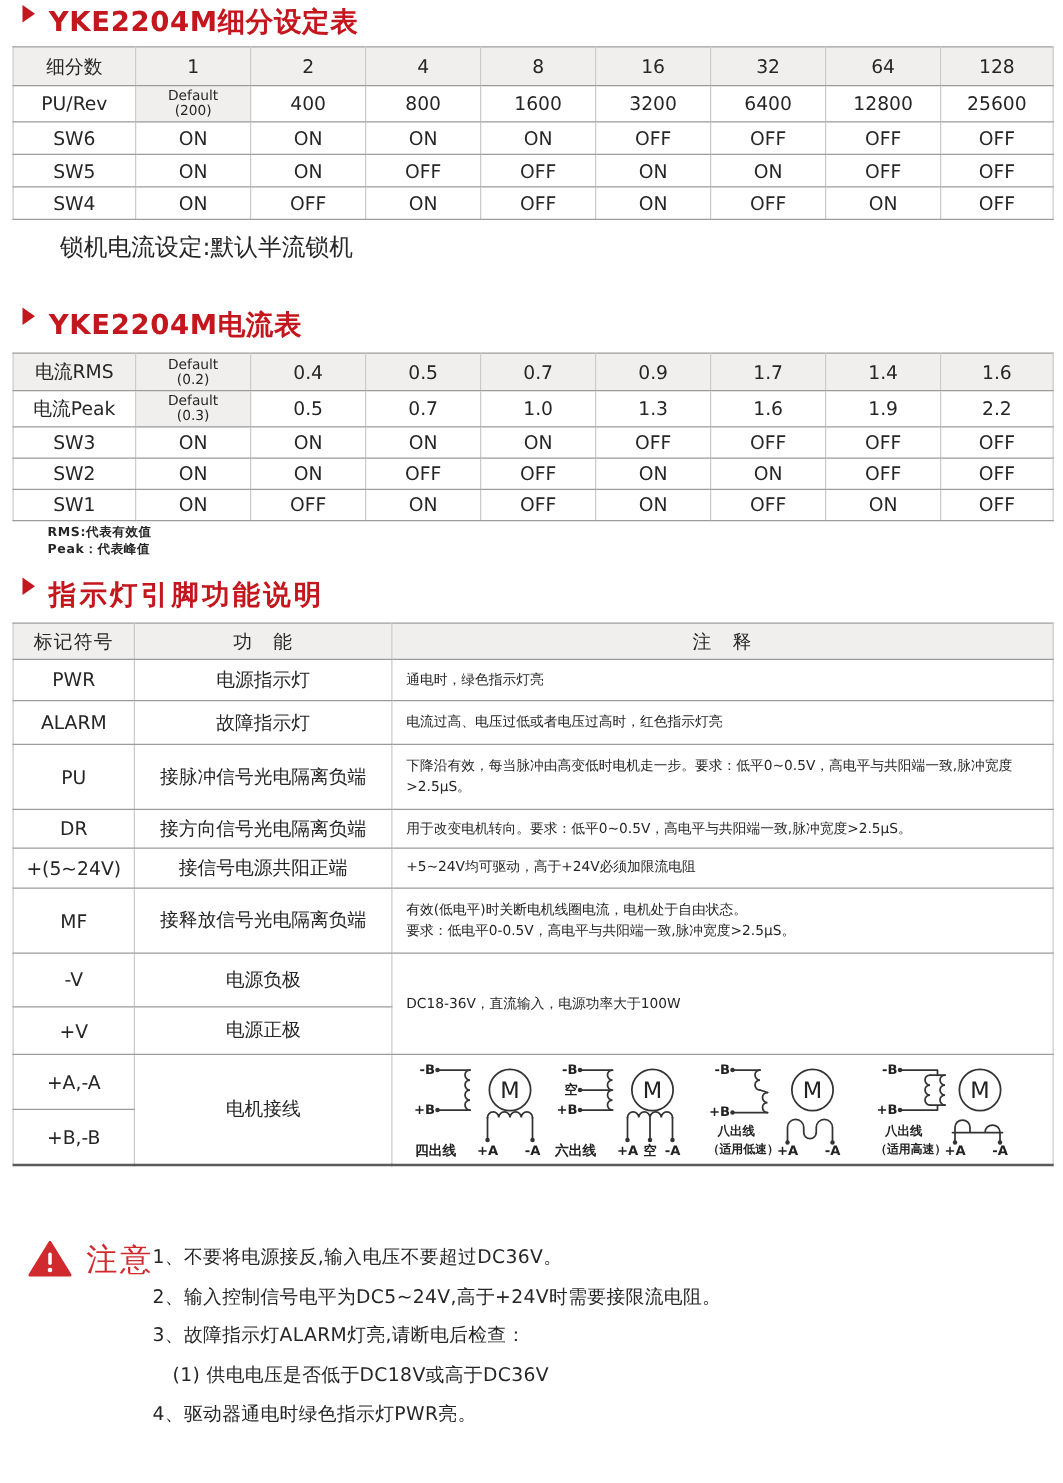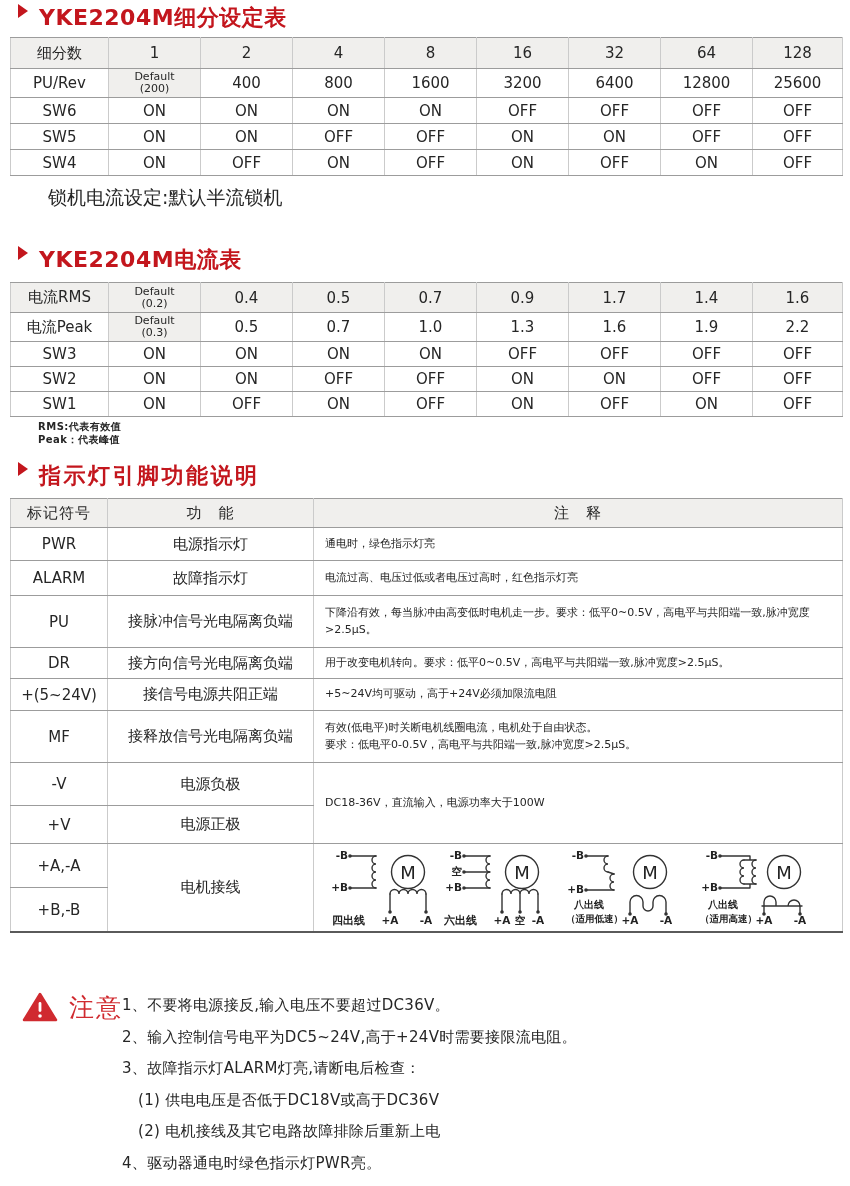--- a/index.html
+++ b/index.html
@@ -381,15 +381,14 @@
     <rect x="16.6" y="10" width="2.8" height="10" rx="1.4" fill="#ffffff"></rect>
     <circle cx="18" cy="24" r="1.8" fill="#ffffff"></circle>
   </svg>
   <span class="notice-label">注意</span>
 </div>
 <div class="notice-items">
     <div class="notice-item">1、不要将电源接反,输入电压不要超过DC36V。</div>
     <div class="notice-item">2、输入控制信号电平为DC5~24V,高于+24V时需要接限流电阻。</div>
     <div class="notice-item">3、故障指示灯ALARM灯亮,请断电后检查：</div>
     <div class="notice-item indent">(1) 供电电压是否低于DC18V或高于DC36V</div>
-    <div class="notice-item indent">(2) 电机接线及其它电路故障排除后重新上电</div>
     <div class="notice-item">4、驱动器通电时绿色指示灯PWR亮。</div>
   </div>
 
 </body></html>

